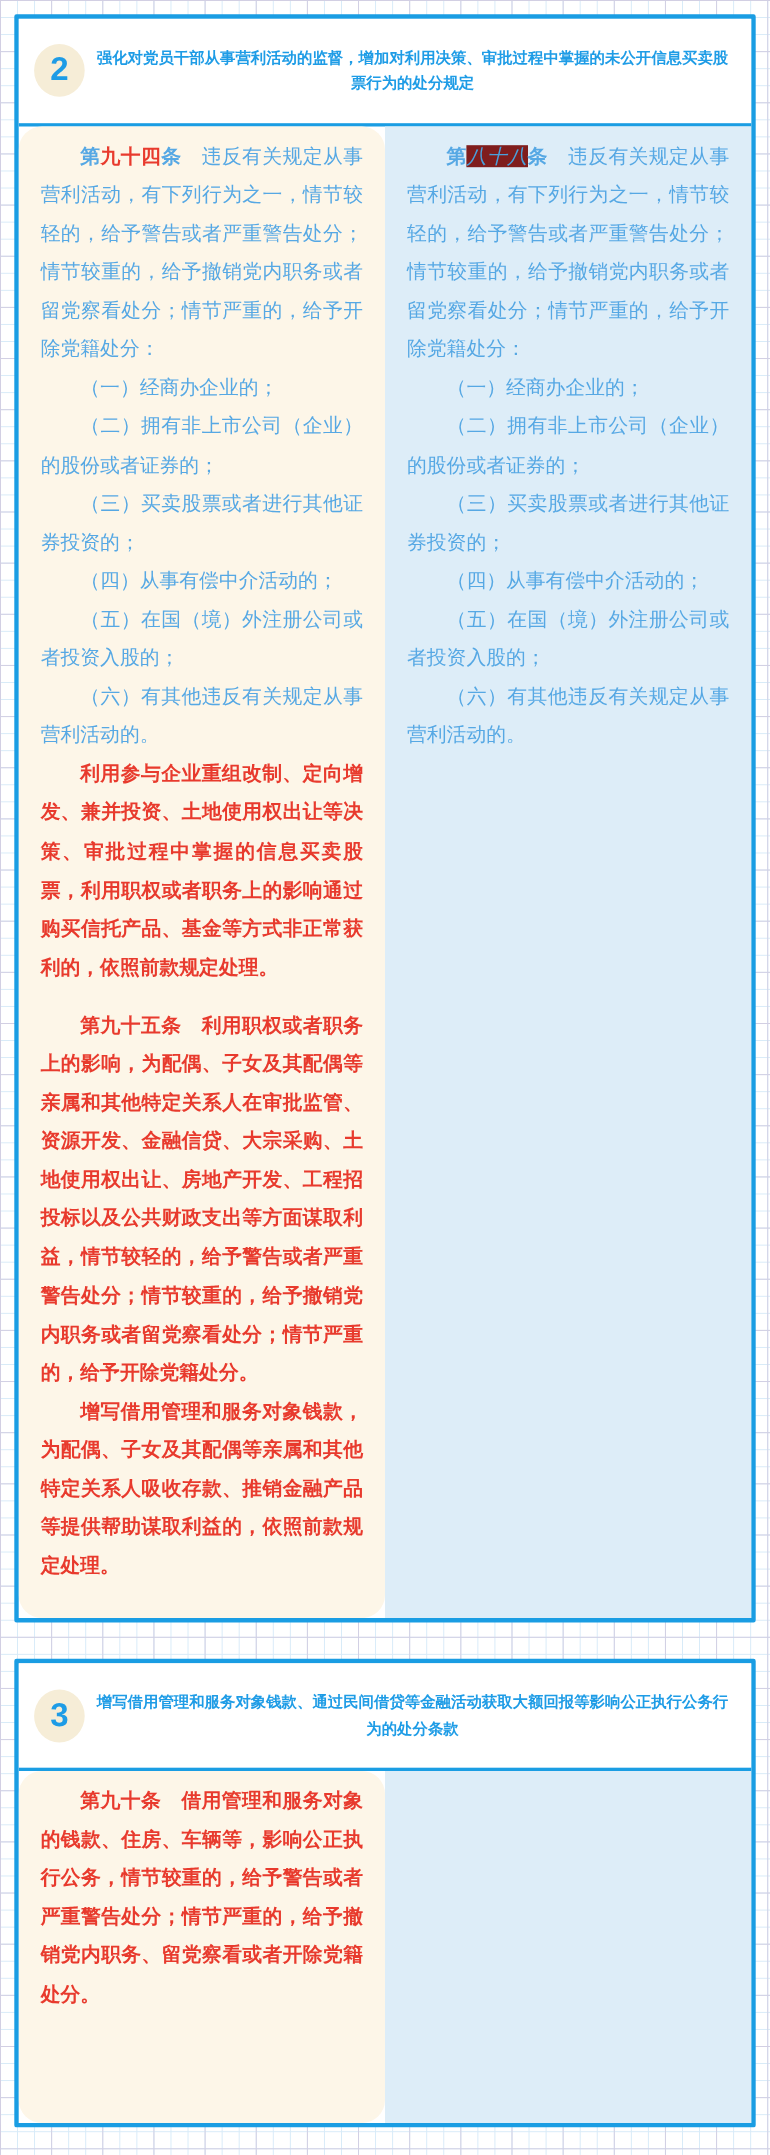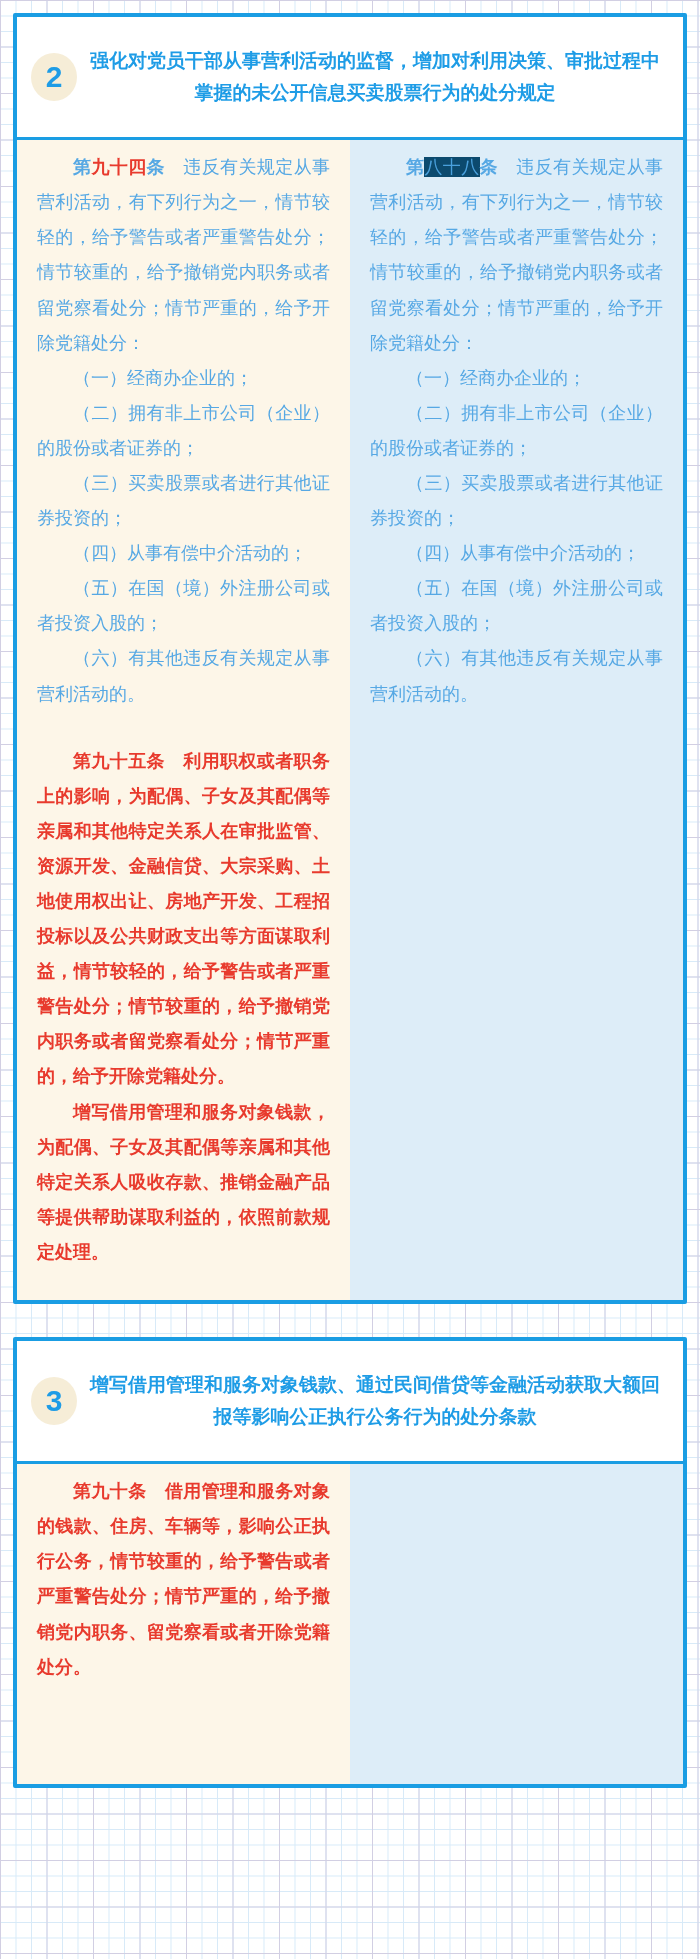--- a/index.html
+++ b/index.html
@@ -47,58 +47,59 @@
     font-weight: bold;
     display: flex;
     align-items: center;
     justify-content: center;
   }
   .card-title {
     flex: 1 1 auto;
     text-align: center;
     color: #1e9ce6;
     font-weight: bold;
-    font-size: 19px;
+    font-size: 14px;
     line-height: 1.7;
     padding: 0 4px 0 10px;
   }
   .columns {
     display: flex;
     align-items: stretch;
     border-top: 3px solid #1a9de3;
   }
   .col {
     width: 50%;
     box-sizing: border-box;
     padding: 10px 20px 30px 20px;
   }
   .col-old {
     background: #fdf6e8;
+    border-radius: 21px;
   }
   .col-new {
     background: #ddedf8;
   }
   .columns-tall {
     min-height: 320px;
   }
   .para {
     color: #56a8e4;
     font-size: 18px;
     line-height: 1.95;
     text-indent: 2em;
     text-align: justify;
     margin: 0;
   }
   .para.gap {
-    margin-top: 32px;
+    margin-top: 18px;
   }
   .seg-blue { color: #56a8e4; }
   .seg-blue-b { color: #56a8e4; font-weight: bold; }
   .seg-red { color: #e83a2d; font-weight: bold; }
-  .seg-hl { color: #4aa0dc; background: #0c4a6e; }
+  .seg-hl { color: #4aa0dc; background: #7f1d1d; font-style: italic; }
   .seg-note {
     color: #3a86c8;
     font-family: "Liberation Serif", serif;
     font-size: 16px;
     font-weight: bold;
   }
 </style>
 </head>
 <body>
 
@@ -113,20 +114,21 @@
     </header>
     <div class="columns">
       <div class="col col-old">
           <div class="para"><span class="seg-blue-b">第</span><span class="seg-red">九十四</span><span class="seg-blue-b">条</span><span class="seg-blue">　违反有关规定从事营利活动，有下列行为之一，情节较轻的，给予警告或者严重警告处分；情节较重的，给予撤销党内职务或者留党察看处分；情节严重的，给予开除党籍处分：</span></div>
           <div class="para"><span class="seg-blue">（一）经商办企业的；</span></div>
           <div class="para"><span class="seg-blue">（二）拥有非上市公司（企业）的股份或者证券的；</span></div>
           <div class="para"><span class="seg-blue">（三）买卖股票或者进行其他证券投资的；</span></div>
           <div class="para"><span class="seg-blue">（四）从事有偿中介活动的；</span></div>
           <div class="para"><span class="seg-blue">（五）在国（境）外注册公司或者投资入股的；</span></div>
           <div class="para"><span class="seg-blue">（六）有其他违反有关规定从事营利活动的。</span></div>
+          <div class="para"><span class="seg-red">利用参与企业重组改制、定向增发、兼并投资、土地使用权出让等决策、审批过程中掌握的信息买卖股票，利用职权或者职务上的影响通过购买信托产品、基金等方式非正常获利的，依照前款规定处理。</span></div>
           <div class="para gap"><span class="seg-red">第九十五条　利用职权或者职务上的影响，为配偶、子女及其配偶等亲属和其他特定关系人在审批监管、资源开发、金融信贷、大宗采购、土地使用权出让、房地产开发、工程招投标以及公共财政支出等方面谋取利益，情节较轻的，给予警告或者严重警告处分；情节较重的，给予撤销党内职务或者留党察看处分；情节严重的，给予开除党籍处分。</span></div>
           <div class="para"><span class="seg-red">增写借用管理和服务对象钱款，为配偶、子女及其配偶等亲属和其他特定关系人吸收存款、推销金融产品等提供帮助谋取利益的，依照前款规定处理。</span></div>
         </div>
       <div class="col col-new">
           <div class="para"><span class="seg-blue-b">第</span><span class="seg-hl">八十八</span><span class="seg-blue-b">条</span><span class="seg-blue">　违反有关规定从事营利活动，有下列行为之一，情节较轻的，给予警告或者严重警告处分；情节较重的，给予撤销党内职务或者留党察看处分；情节严重的，给予开除党籍处分：</span></div>
           <div class="para"><span class="seg-blue">（一）经商办企业的；</span></div>
           <div class="para"><span class="seg-blue">（二）拥有非上市公司（企业）的股份或者证券的；</span></div>
           <div class="para"><span class="seg-blue">（三）买卖股票或者进行其他证券投资的；</span></div>
           <div class="para"><span class="seg-blue">（四）从事有偿中介活动的；</span></div>
           <div class="para"><span class="seg-blue">（五）在国（境）外注册公司或者投资入股的；</span></div>

